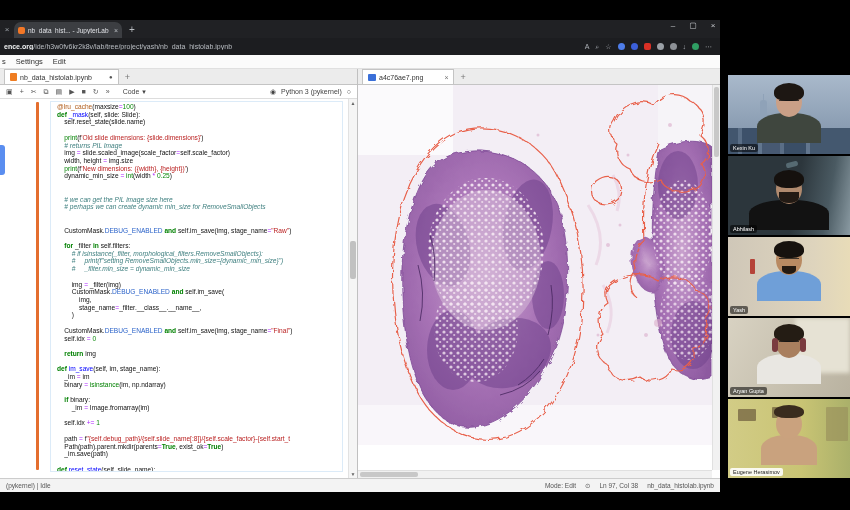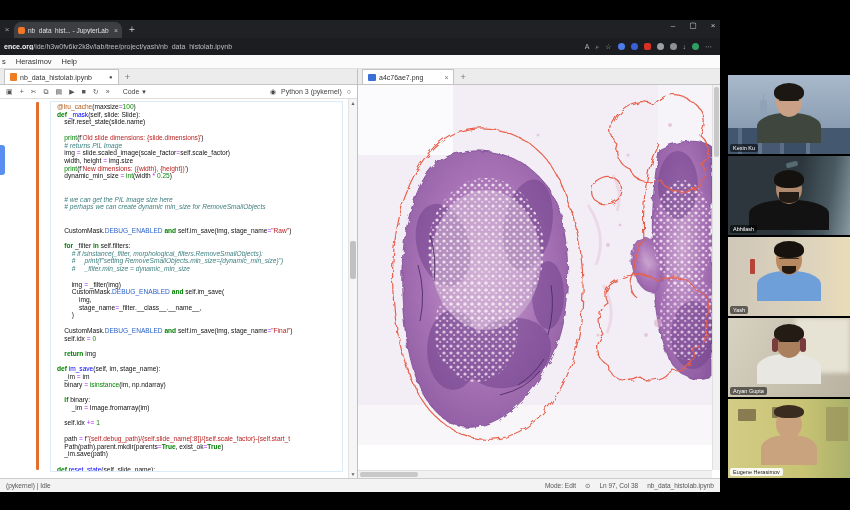--- a/index.html
+++ b/index.html
@@ -134,22 +134,22 @@
           <span class="dot" style="background: rgb(154, 160, 166);"></span>
           <span class="dot" style="background: rgb(141, 145, 150);"></span>
           <span class="bi" style="color: rgb(174, 178, 184);">↓</span>
           <span class="dot" style="background: rgb(47, 158, 99);"></span>
           <span class="bi" style="color: rgb(199, 202, 206);">⋯</span>
         </div>
     </div>
 
     <div class="jl-menubar">
       <span>s</span>
-      <span>Herasimov</span>
-      <span>Help</span>
+      <span>Settings</span>
+      <span>Edit</span>
     </div>
 
     <div class="jl-main">
 
       <div class="nb-panel">
         <div class="panel-tabbar">
           <div class="jtab" style="margin-left:4px;">
             <span class="nbicon"></span>
             <span>nb_data_histolab.ipynb</span>
             <span class="dirty" style="margin-left:14px;">●</span>

